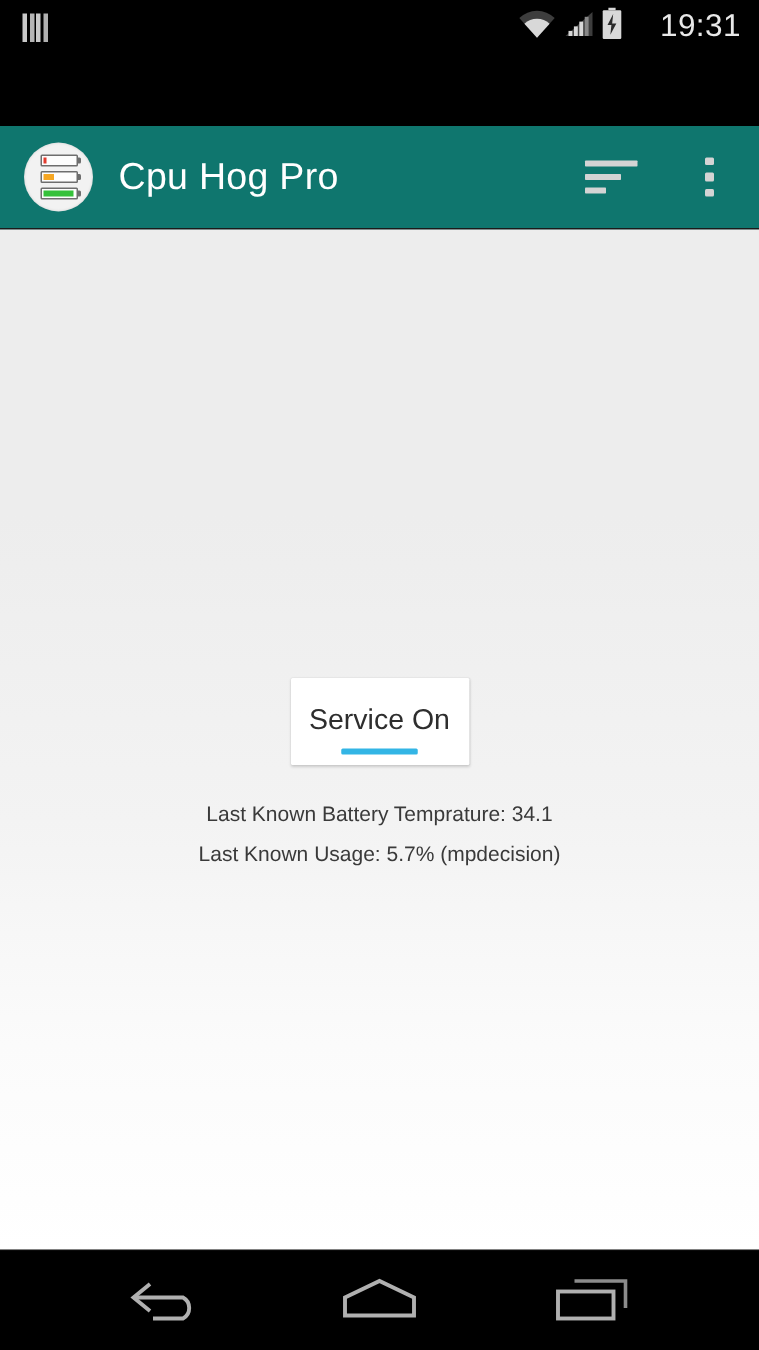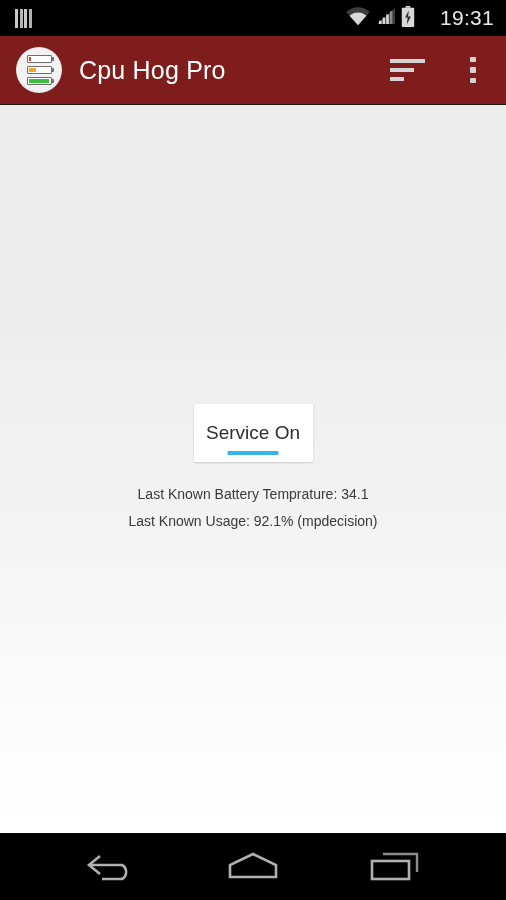--- a/index.html
+++ b/index.html
@@ -65,27 +65,28 @@
     color: #e8e8e8;
     font-size: 21px;
     letter-spacing: 0.3px;
     margin-left: 20px;
     font-weight: 400;
   }
 
   
   .action-bar {
     height: 69px;
-    background: #7f1d1d;
+    background: #0f766e;
     display: flex;
     align-items: center;
     flex: 0 0 auto;
     position: relative;
     border-bottom: 1px solid #1a1a1a;
     box-sizing: border-box;
+    margin-top: 48px;
   }
   .app-icon {
     width: 46px;
     height: 46px;
     border-radius: 50%;
     background: #f2f2f2;
     margin-left: 16px;
     flex: 0 0 auto;
     display: flex;
     flex-direction: column;
@@ -323,21 +324,21 @@
   </div>
 
   <div class="content">
     <div class="center-stack">
       <div class="service-card">
         <div class="service-card-label">Service On</div>
         <div class="service-indicator"></div>
       </div>
       <div class="info-lines">
         <div class="info-line">Last Known Battery Temprature: 34.1</div>
-        <div class="info-line">Last Known Usage: 92.1% (mpdecision)</div>
+        <div class="info-line">Last Known Usage: 5.7% (mpdecision)</div>
       </div>
     </div>
   </div>
 
   <div class="nav-bar">
     <div class="nav-btn">
       <span>
         <svg width="54" height="34" viewBox="0 0 54 34">
           <path d="M16 6 L5 15 L16 24" fill="none" stroke="#b0b0b0" stroke-width="2.6" stroke-linecap="butt" stroke-linejoin="miter"></path>
           <path d="M5 15 L38 15 A8 8 0 0 1 38 29 L18 29" fill="none" stroke="#b0b0b0" stroke-width="2.6" stroke-linecap="butt"></path>

